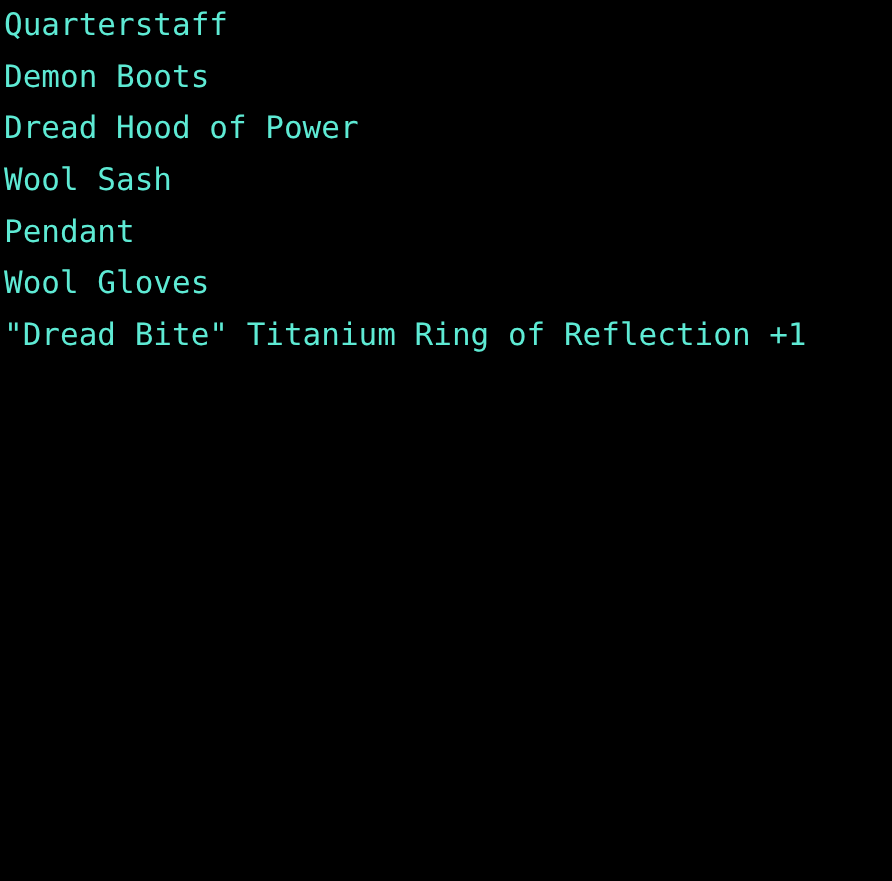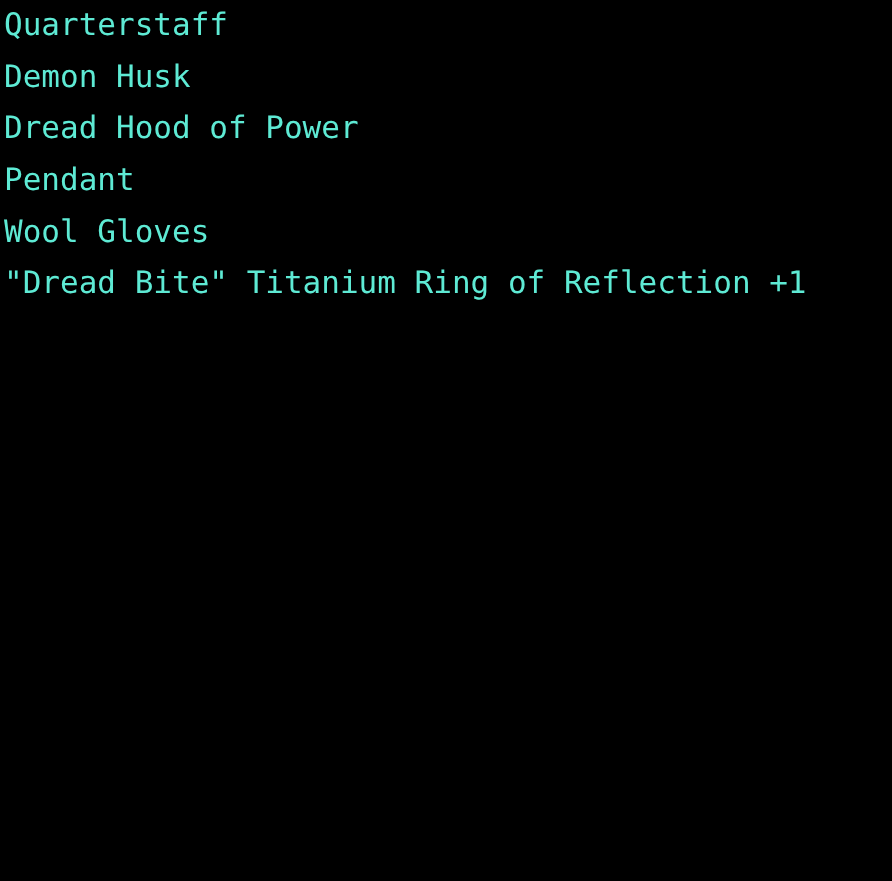--- a/index.html
+++ b/index.html
@@ -43,20 +43,21 @@
     -webkit-font-smoothing: antialiased;
   }
 </style>
 </head>
 <body>
 
 <div id="screen">
 
   <ul id="item-list">
     <li class="item-line">Quarterstaff</li>
-    <li class="item-line">Demon Husk</li>
+    <li class="item-line">Demon Boots</li>
     <li class="item-line">Dread Hood of Power</li>
+    <li class="item-line">Wool Sash</li>
     <li class="item-line">Pendant</li>
     <li class="item-line">Wool Gloves</li>
     <li class="item-line">"Dread Bite" Titanium Ring of Reflection +1</li>
   </ul>
 
 </div>
 
 </body></html>

